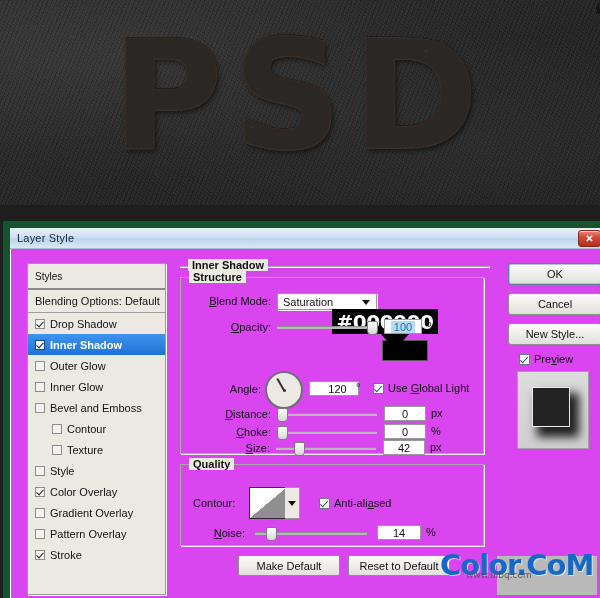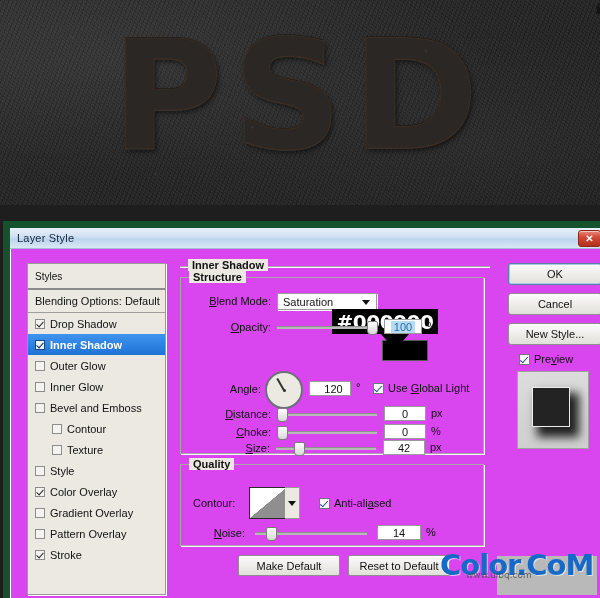--- a/index.html
+++ b/index.html
@@ -402,21 +402,21 @@
         </div>
         <div class="row" style="left:246px;top:42px;">%</div>
 
         <div class="row" style="left:12px;top:105px;width:68px;justify-content:flex-end;">
           <span class="lbl">Angle:</span>
         </div>
         <div id="dial">
           <div class="hand" style="transform:rotate(-120deg);"></div>
           <div class="hub"></div>
         </div>
-        <div class="numbox" style="position:absolute;left:128px;top:103px;width:42px;padding-left:7px;">120</div>
+        <div class="numbox" style="position:absolute;left:128px;top:103px;width:50px;padding-left:7px;">120</div>
         <div class="row" style="left:175px;top:103px;">°</div>
         <div class="ckrow" style="position:absolute;left:192px;top:104px;">
           <span class="ckbox on"></span>
           <span>Use <span class="u">G</span>lobal Light</span>
         </div>
 
         <div class="row" style="left:12px;top:130px;width:78px;justify-content:flex-end;">
           <span class="lbl"><span class="u">D</span>istance:</span>
         </div>
         <div class="slider" style="left:96px;top:130px;width:100px;">

